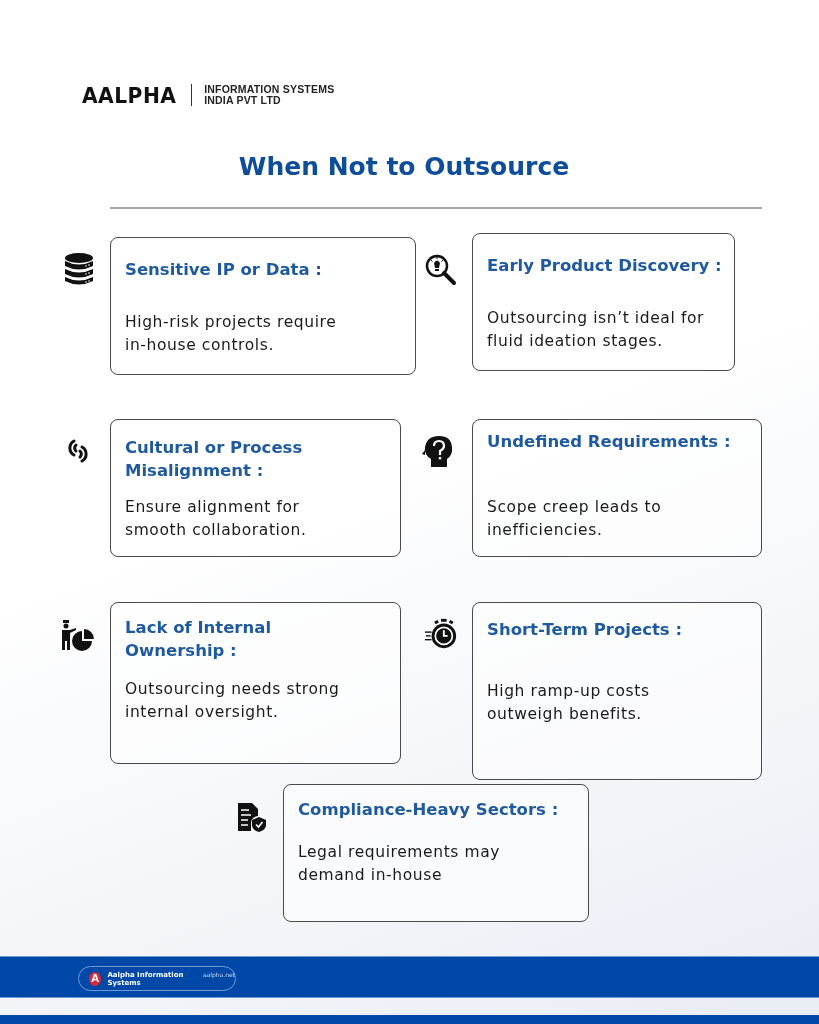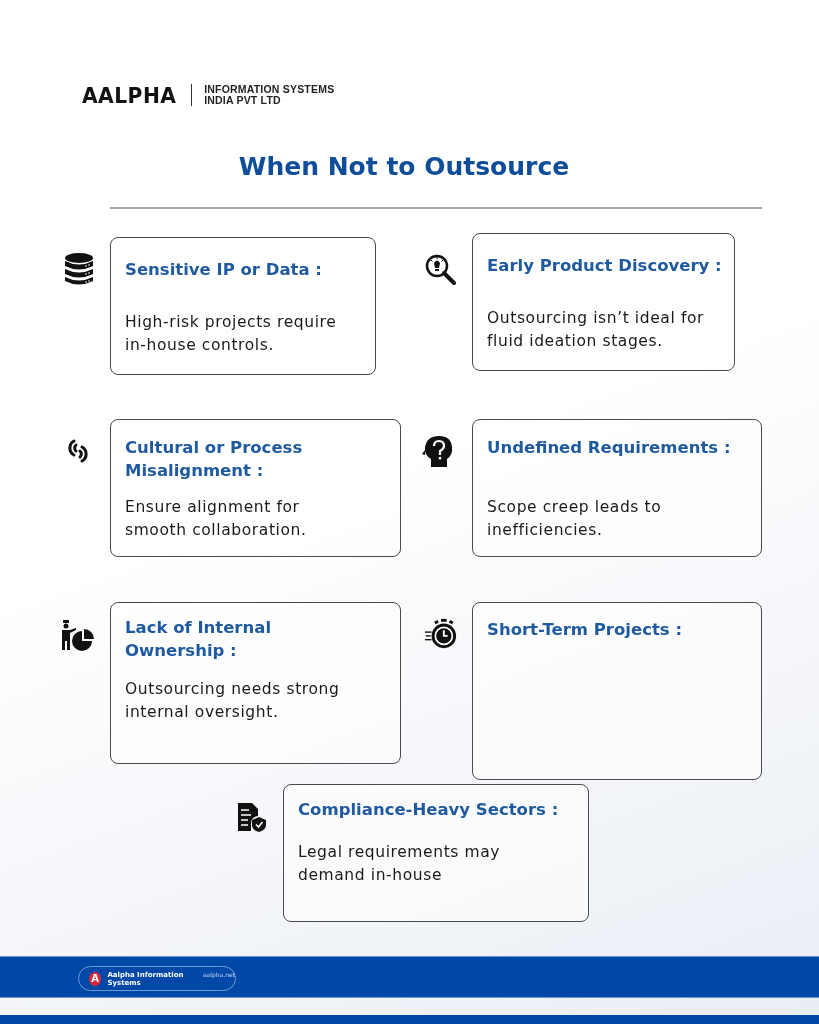--- a/index.html
+++ b/index.html
@@ -86,21 +86,21 @@
     <g fill="#fff">
         <circle cx="25" cy="15" r="0.8"></circle>
         <circle cx="28" cy="14" r="0.8"></circle>
         <circle cx="25" cy="23" r="0.8"></circle>
         <circle cx="28" cy="22" r="0.8"></circle>
         <circle cx="25" cy="31" r="0.8"></circle>
         <circle cx="28" cy="30" r="0.8"></circle>
       </g>
   </svg>
 </div>
-<div class="card" style="left:110px; top:237px; width:266px; height:138px;">
+<div class="card" style="left:110px; top:237px; width:306px; height:138px;">
   <div class="card-title" style="top:20px;">Sensitive IP or Data :</div>
   <div class="card-desc" style="top:73px;">
     <div>High-risk projects require</div>
     <div>in-house controls.</div>
   </div>
 </div>
 
 <div class="icon" style="left:423px; top:252px;">
   <svg viewBox="0 0 36 36">
     <circle cx="14" cy="14" r="10" fill="none" stroke="#111" stroke-width="2.5"></circle>
@@ -142,21 +142,21 @@
 </div>
 
 <div class="icon" style="left:421px; top:433px;">
   <svg viewBox="0 0 36 36">
     <path d="M10 34 L10 26 Q3 22 4 14 Q6 3 18 3 Q30 3 31 14 Q32 22 26 26 L26 34 Z M4 17 L1 21 L4 22 Z" fill="#111"></path>
     <path d="M13 13 Q13 8 18 8 Q23 8 23 13 Q23 16 19 18 L19 22" fill="none" stroke="#fff" stroke-width="2.2"></path>
     <rect x="17.8" y="24" width="2.4" height="2.4" fill="#fff"></rect>
   </svg>
 </div>
 <div class="card" style="left:472px; top:419px; width:290px; height:138px;">
-  <div class="card-title" style="top:16px;text-align:center;">Undefined Requirements :</div>
+  <div class="card-title" style="top:10px;text-align:center;">Undefined Requirements :</div>
   <div class="card-desc" style="top:76px;">
     <div>Scope creep leads to</div>
     <div>inefficiencies.</div>
   </div>
 </div>
 
 <div class="icon" style="left:60px; top:617px;">
   <svg viewBox="0 0 36 36">
     <g fill="#111">
       <rect x="3" y="3" width="6" height="3"></rect>
@@ -190,20 +190,24 @@
     <path d="M21 14 L21 20 L25 20" fill="none" stroke="#fff" stroke-width="2"></path>
     <g stroke="#111" stroke-width="1.5">
         <line x1="1" y1="16" x2="8" y2="16"></line>
         <line x1="2" y1="20" x2="7" y2="20"></line>
         <line x1="1" y1="24" x2="8" y2="24"></line>
       </g>
   </svg>
 </div>
 <div class="card" style="left:472px; top:602px; width:290px; height:178px;">
   <div class="card-title" style="top:15px;">Short-Term Projects :</div>
+  <div class="card-desc" style="top:77px;">
+    <div>High ramp-up costs</div>
+    <div>outweigh benefits.</div>
+  </div>
 </div>
 
 <div class="icon" style="left:235px; top:801px; width:32px; height:32px;">
   <svg viewBox="0 0 32 32">
     <path d="M3 2 L17 2 L23 8 L23 15 Q16 16 16 22 L16 30 L3 30 Z" fill="#111"></path>
     <g stroke="#fff" stroke-width="1.5">
         <line x1="6" y1="9" x2="14" y2="9"></line>
         <line x1="6" y1="14" x2="16" y2="14"></line>
         <line x1="6" y1="19" x2="13" y2="19"></line>
         <line x1="6" y1="24" x2="13" y2="24"></line>

